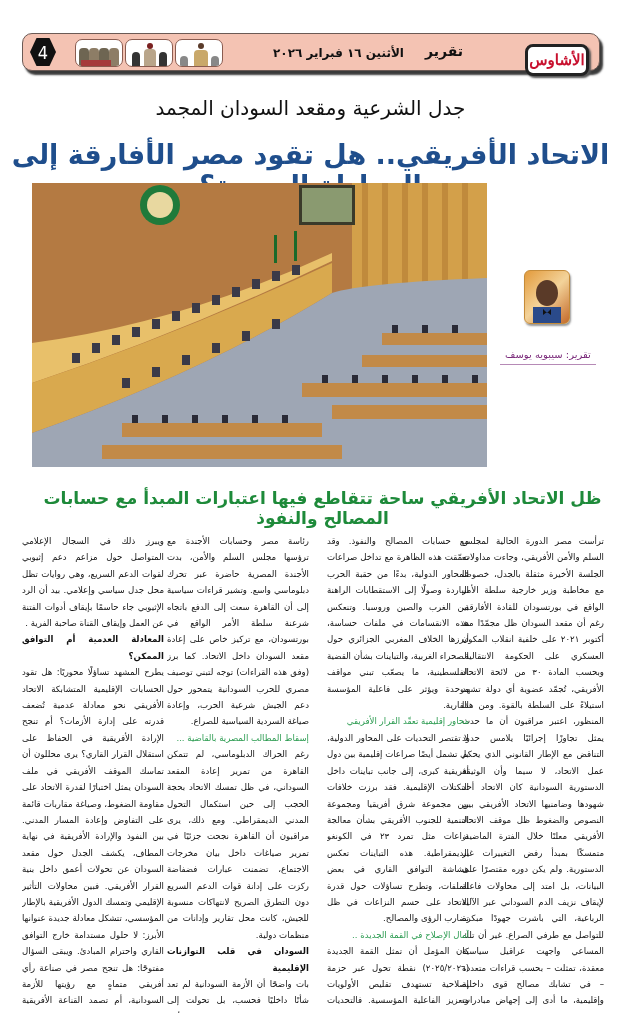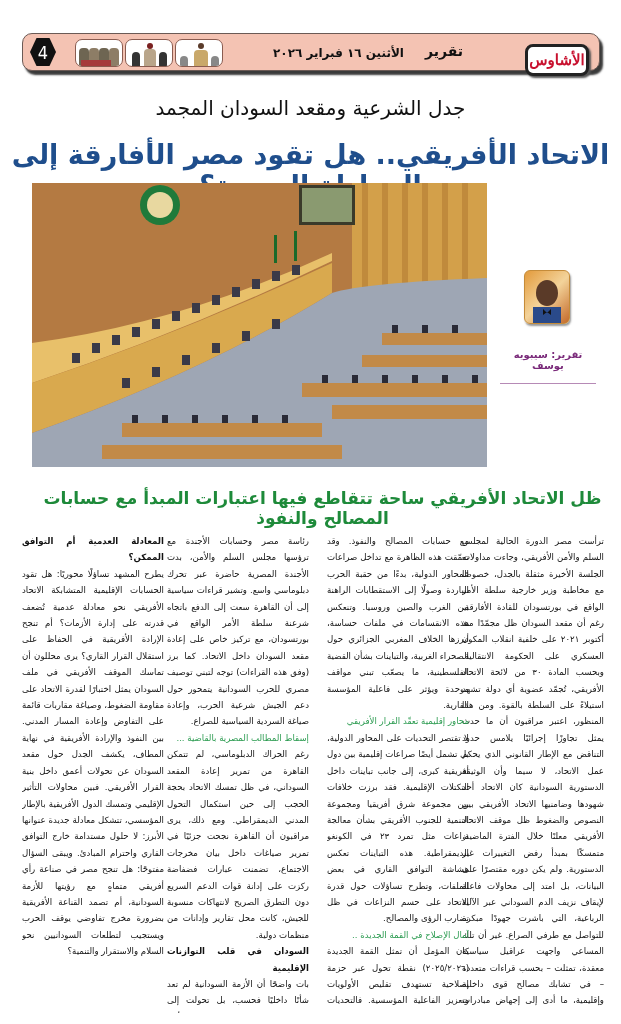--- a/index.html
+++ b/index.html
@@ -47,22 +47,22 @@
     background: #b9824a;
   }
   .author-photo {
     position: absolute; left: 524px; top: 270px; width: 44px; height: 52px;
     border-radius: 6px; overflow: hidden; border: 1px solid #c58c3a;
     background: linear-gradient(135deg, #e39b3c, #f3d39a 50%, #c46a2a);
     box-shadow: 1px 2px 2px #999;
   }
   .author-byline {
     position: absolute; left: 500px; top: 349px; width: 96px; text-align: center;
-    font-weight: bold; font-size: 10px; color: #7a2a7a; direction: rtl;
-    border-bottom: 1px solid #b68ab6; padding-bottom: 12px;
+    font-weight: normal; font-size: 10px; color: #7a2a7a; direction: rtl;
+    border-bottom: 1px solid #b68ab6; padding-bottom: 4px;
   }
   .subhead {
     position: absolute; left: 0; width: 621px; top: 488px; text-align: center;
     font-weight: bold; font-size: 17px; color: #1e8a3a; direction: rtl; padding-left: 12px;
   }
   .col {
     position: absolute; top: 533px; width: 142px; height: 480px;
     direction: rtl; text-align: justify; font-size: 8.6px; line-height: 16.4px; color: #111;
     font-family: "DejaVu Sans", sans-serif; overflow: hidden;
   }
@@ -202,15 +202,16 @@
 
 <div class="col col-3">
   <p>رئاسة مصر وحسابات الأجندة مع ترؤسها مجلس السلم والأمن، بدت الأجندة المصرية حاضرة عبر تحرك دبلوماسي واسع. وتشير قراءات سياسية إلى أن القاهرة سعت إلى الدفع باتجاه شرعنة سلطة الأمر الواقع في بورتسودان، مع تركيز خاص على إعادة مقعد السودان داخل الاتحاد. كما برز (وفق هذه القراءات) توجه لتبني توصيف مصري للحرب السودانية يتمحور حول دعم الجيش شرعية الحرب، وإعادة صياغة السردية السياسية للصراع.</p>
   <p class="green">إسقاط المطالب المصرية بالقاضية ...</p>
   <p>رغم الحراك الدبلوماسي، لم تتمكن القاهرة من تمرير إعادة المقعد السوداني، في ظل تمسك الاتحاد بحجة الحجب إلى حين استكمال التحول المدني الديمقراطي. ومع ذلك، يرى مراقبون أن القاهرة نجحت جزئيًا في تمرير صياغات داخل بيان مخرجات الاجتماع، تضمنت عبارات فضفاضة ركزت على إدانة قوات الدعم السريع دون التطرق الصريح لانتهاكات منسوبة للجيش، كانت محل تقارير وإدانات من منظمات دولية.</p>
   <p class="blackhead">السودان في قلب التوازنات الإقليمية</p>
   <p>بات واضحًا أن الأزمة السودانية لم تعد شأنًا داخليًا فحسب، بل تحولت إلى عقدة إقليمية تتداخل فيها حسابات الأمن والمياه والنفوذ. وفي هذا السياق، تُقرأ التحركات المصرية ضمن إطار أوسع يرتبط بعلاقات متشابكة مع إثيوبيا وتوازنات حوض النيل.</p>
 </div>
 
 <div class="col col-4">
+  <p>ويبرز ذلك في السجال الإعلامي المتواصل حول مزاعم دعم إثيوبي لقوات الدعم السريع، وهي روايات تظل محل جدل سياسي وإعلامي. بيد أن الرد الإثيوبي جاء حاسمًا بإيقاف أدوات الفتنة عن العمل وإيقاف القناة صاحبة الفرية .</p>
   <p class="blackhead">المعادلة العدمية أم التوافق الممكن؟</p>
   <p>يطرح المشهد تساؤلًا محوريًا: هل تقود الحسابات الإقليمية المتشابكة الاتحاد الأفريقي نحو معادلة عدمية تُضعف قدرته على إدارة الأزمات؟ أم تنجح الإرادة الأفريقية في الحفاظ على استقلال القرار القاري؟ يرى محللون أن تماسك الموقف الأفريقي في ملف السودان يمثل اختبارًا لقدرة الاتحاد على مقاومة الضغوط، وصياغة مقاربات قائمة على التفاوض وإعادة المسار المدني. بين النفوذ والإرادة الأفريقية في نهاية المطاف، يكشف الجدل حول مقعد السودان عن تحولات أعمق داخل بنية القرار الأفريقي. فبين محاولات التأثير الإقليمي وتمسك الدول الأفريقية بالإطار المؤسسي، تتشكل معادلة جديدة عنوانها الأبرز: لا حلول مستدامة خارج التوافق القاري واحترام المبادئ. ويبقى السؤال مفتوحًا: هل تنجح مصر في صناعة رأي أفريقي متماهٍ مع رؤيتها للأزمة السودانية، أم تصمد القناعة الأفريقية بضرورة مخرج تفاوضي يوقف الحرب ويستجيب لتطلعات السودانيين نحو السلام والاستقرار والتنمية؟</p>
 </div>
 
 </body></html>

